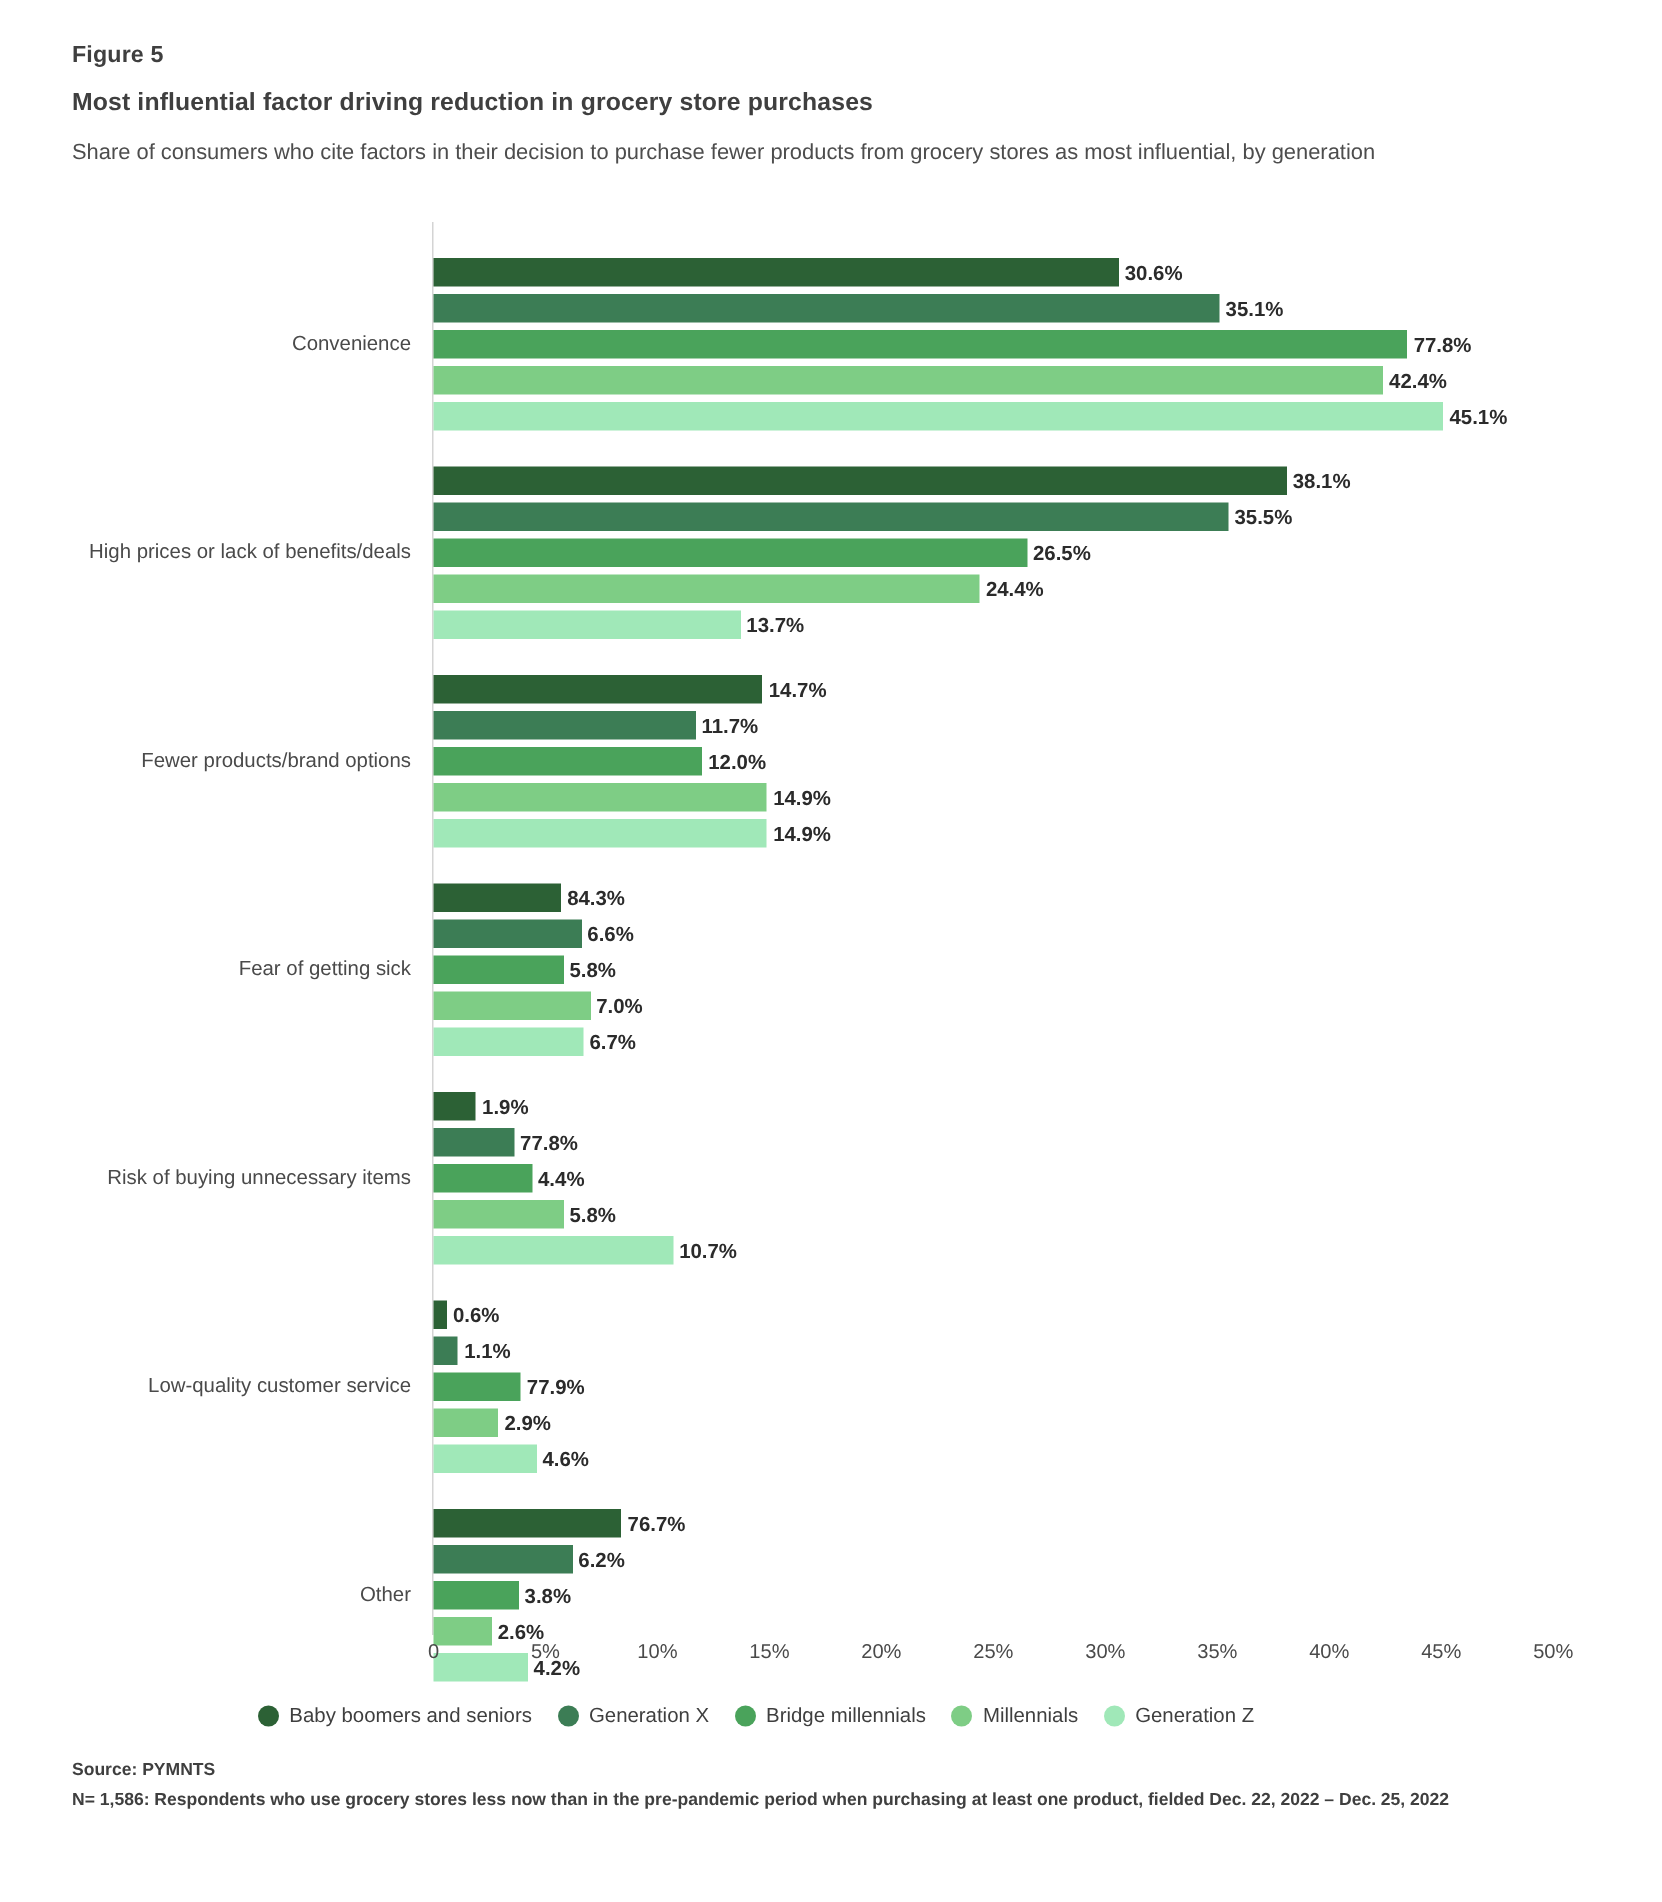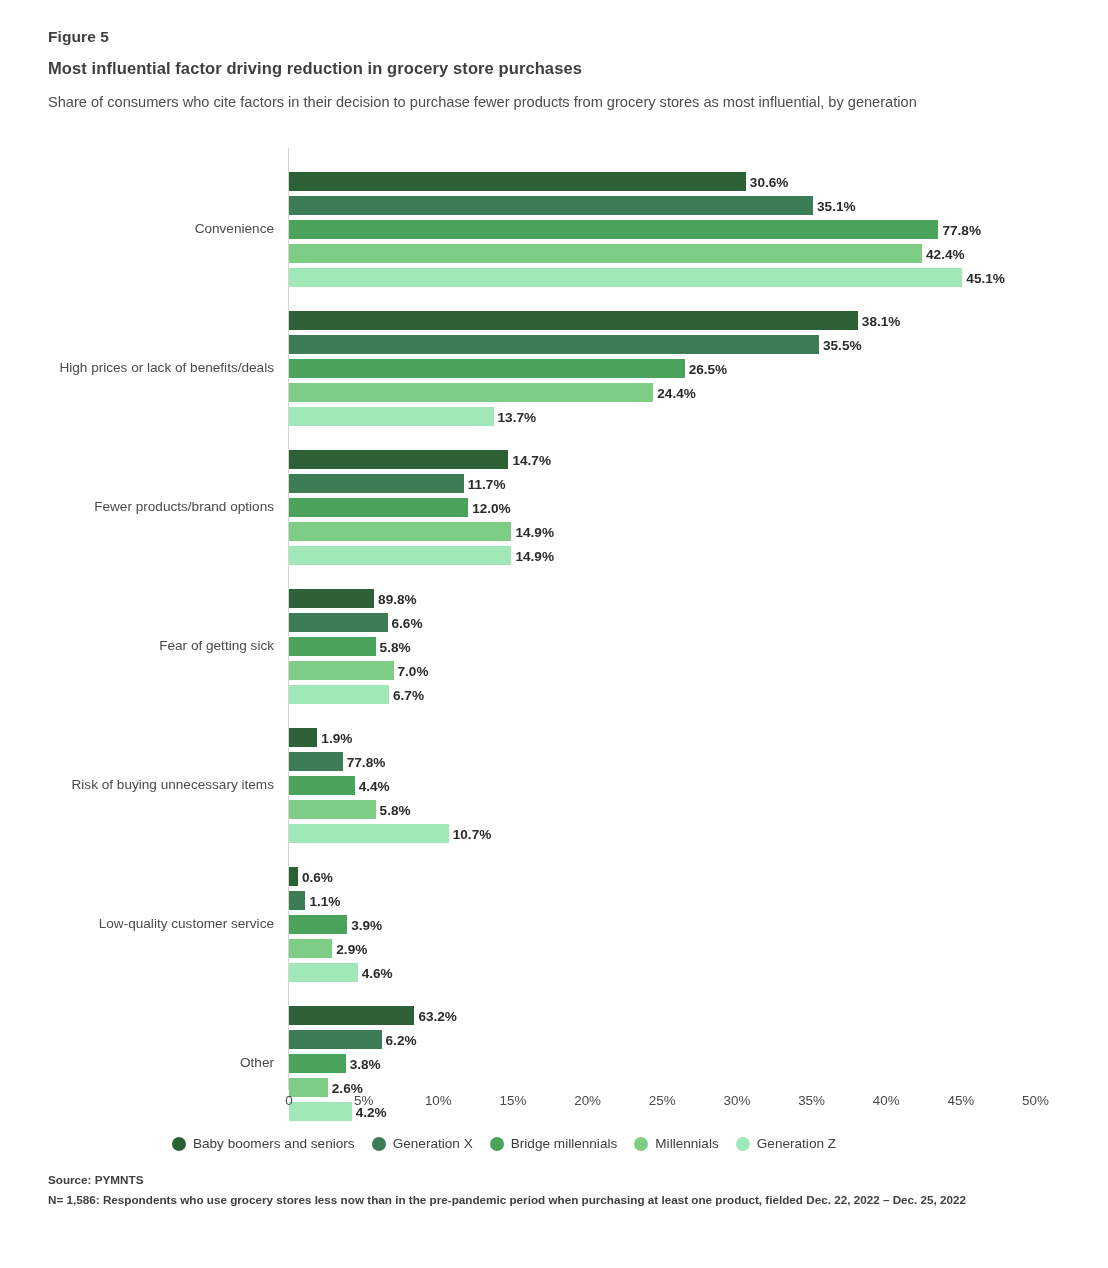--- a/index.html
+++ b/index.html
@@ -236,21 +236,21 @@
         </div>
         <div class="bar-row" style="top: 96px; width: 866.5px;">
           <div class="bar" title="Generation Z – Fewer products/brand options: 14.9%" style="width: 222.457px; background: rgb(160, 232, 184);"></div>
           <div class="bar-value" style="left: 222.457px;">14.9%</div>
         </div>
       </div>
       <div class="cat-group" style="top: 441px; height: 115px;">
         <div class="cat-label" style="top: 48.5px;">Fear of getting sick</div>
         <div class="bar-row" style="top: 0px; width: 866.5px;">
           <div class="bar" title="Baby boomers and seniors – Fear of getting sick: 5.7%" style="width: 85.101px; background: rgb(44, 97, 53);"></div>
-          <div class="bar-value" style="left: 85.101px;">89.8%</div>
+          <div class="bar-value" style="left: 85.101px;">84.3%</div>
         </div>
         <div class="bar-row" style="top: 24px; width: 866.5px;">
           <div class="bar" title="Generation X – Fear of getting sick: 6.6%" style="width: 98.538px; background: rgb(60, 125, 85);"></div>
           <div class="bar-value" style="left: 98.538px;">6.6%</div>
         </div>
         <div class="bar-row" style="top: 48px; width: 866.5px;">
           <div class="bar" title="Bridge millennials – Fear of getting sick: 5.8%" style="width: 86.594px; background: rgb(74, 163, 91);"></div>
           <div class="bar-value" style="left: 86.594px;">5.8%</div>
         </div>
         <div class="bar-row" style="top: 72px; width: 866.5px;">
@@ -290,36 +290,36 @@
         <div class="bar-row" style="top: 0px; width: 866.5px;">
           <div class="bar" title="Baby boomers and seniors – Low-quality customer service: 0.6%" style="width: 8.958px; background: rgb(44, 97, 53);"></div>
           <div class="bar-value" style="left: 8.958px;">0.6%</div>
         </div>
         <div class="bar-row" style="top: 24px; width: 866.5px;">
           <div class="bar" title="Generation X – Low-quality customer service: 1.1%" style="width: 16.423px; background: rgb(60, 125, 85);"></div>
           <div class="bar-value" style="left: 16.423px;">1.1%</div>
         </div>
         <div class="bar-row" style="top: 48px; width: 866.5px;">
           <div class="bar" title="Bridge millennials – Low-quality customer service: 3.9%" style="width: 58.227px; background: rgb(74, 163, 91);"></div>
-          <div class="bar-value" style="left: 58.227px;">3.9%</div>
+          <div class="bar-value" style="left: 58.227px;">77.9%</div>
         </div>
         <div class="bar-row" style="top: 72px; width: 866.5px;">
           <div class="bar" title="Millennials – Low-quality customer service: 2.9%" style="width: 43.297px; background: rgb(126, 205, 133);"></div>
           <div class="bar-value" style="left: 43.297px;">2.9%</div>
         </div>
         <div class="bar-row" style="top: 96px; width: 866.5px;">
           <div class="bar" title="Generation Z – Low-quality customer service: 4.6%" style="width: 68.678px; background: rgb(160, 232, 184);"></div>
           <div class="bar-value" style="left: 68.678px;">4.6%</div>
         </div>
       </div>
       <div class="cat-group" style="top: 858px; height: 115px;">
         <div class="cat-label" style="top: 48.5px;">Other</div>
         <div class="bar-row" style="top: 0px; width: 866.5px;">
           <div class="bar" title="Baby boomers and seniors – Other: 8.4%" style="width: 125.412px; background: rgb(44, 97, 53);"></div>
-          <div class="bar-value" style="left: 125.412px;">63.2%</div>
+          <div class="bar-value" style="left: 125.412px;">76.7%</div>
         </div>
         <div class="bar-row" style="top: 24px; width: 866.5px;">
           <div class="bar" title="Generation X – Other: 6.2%" style="width: 92.566px; background: rgb(60, 125, 85);"></div>
           <div class="bar-value" style="left: 92.566px;">6.2%</div>
         </div>
         <div class="bar-row" style="top: 48px; width: 866.5px;">
           <div class="bar" title="Bridge millennials – Other: 3.8%" style="width: 56.734px; background: rgb(74, 163, 91);"></div>
           <div class="bar-value" style="left: 56.734px;">3.8%</div>
         </div>
         <div class="bar-row" style="top: 72px; width: 866.5px;">

